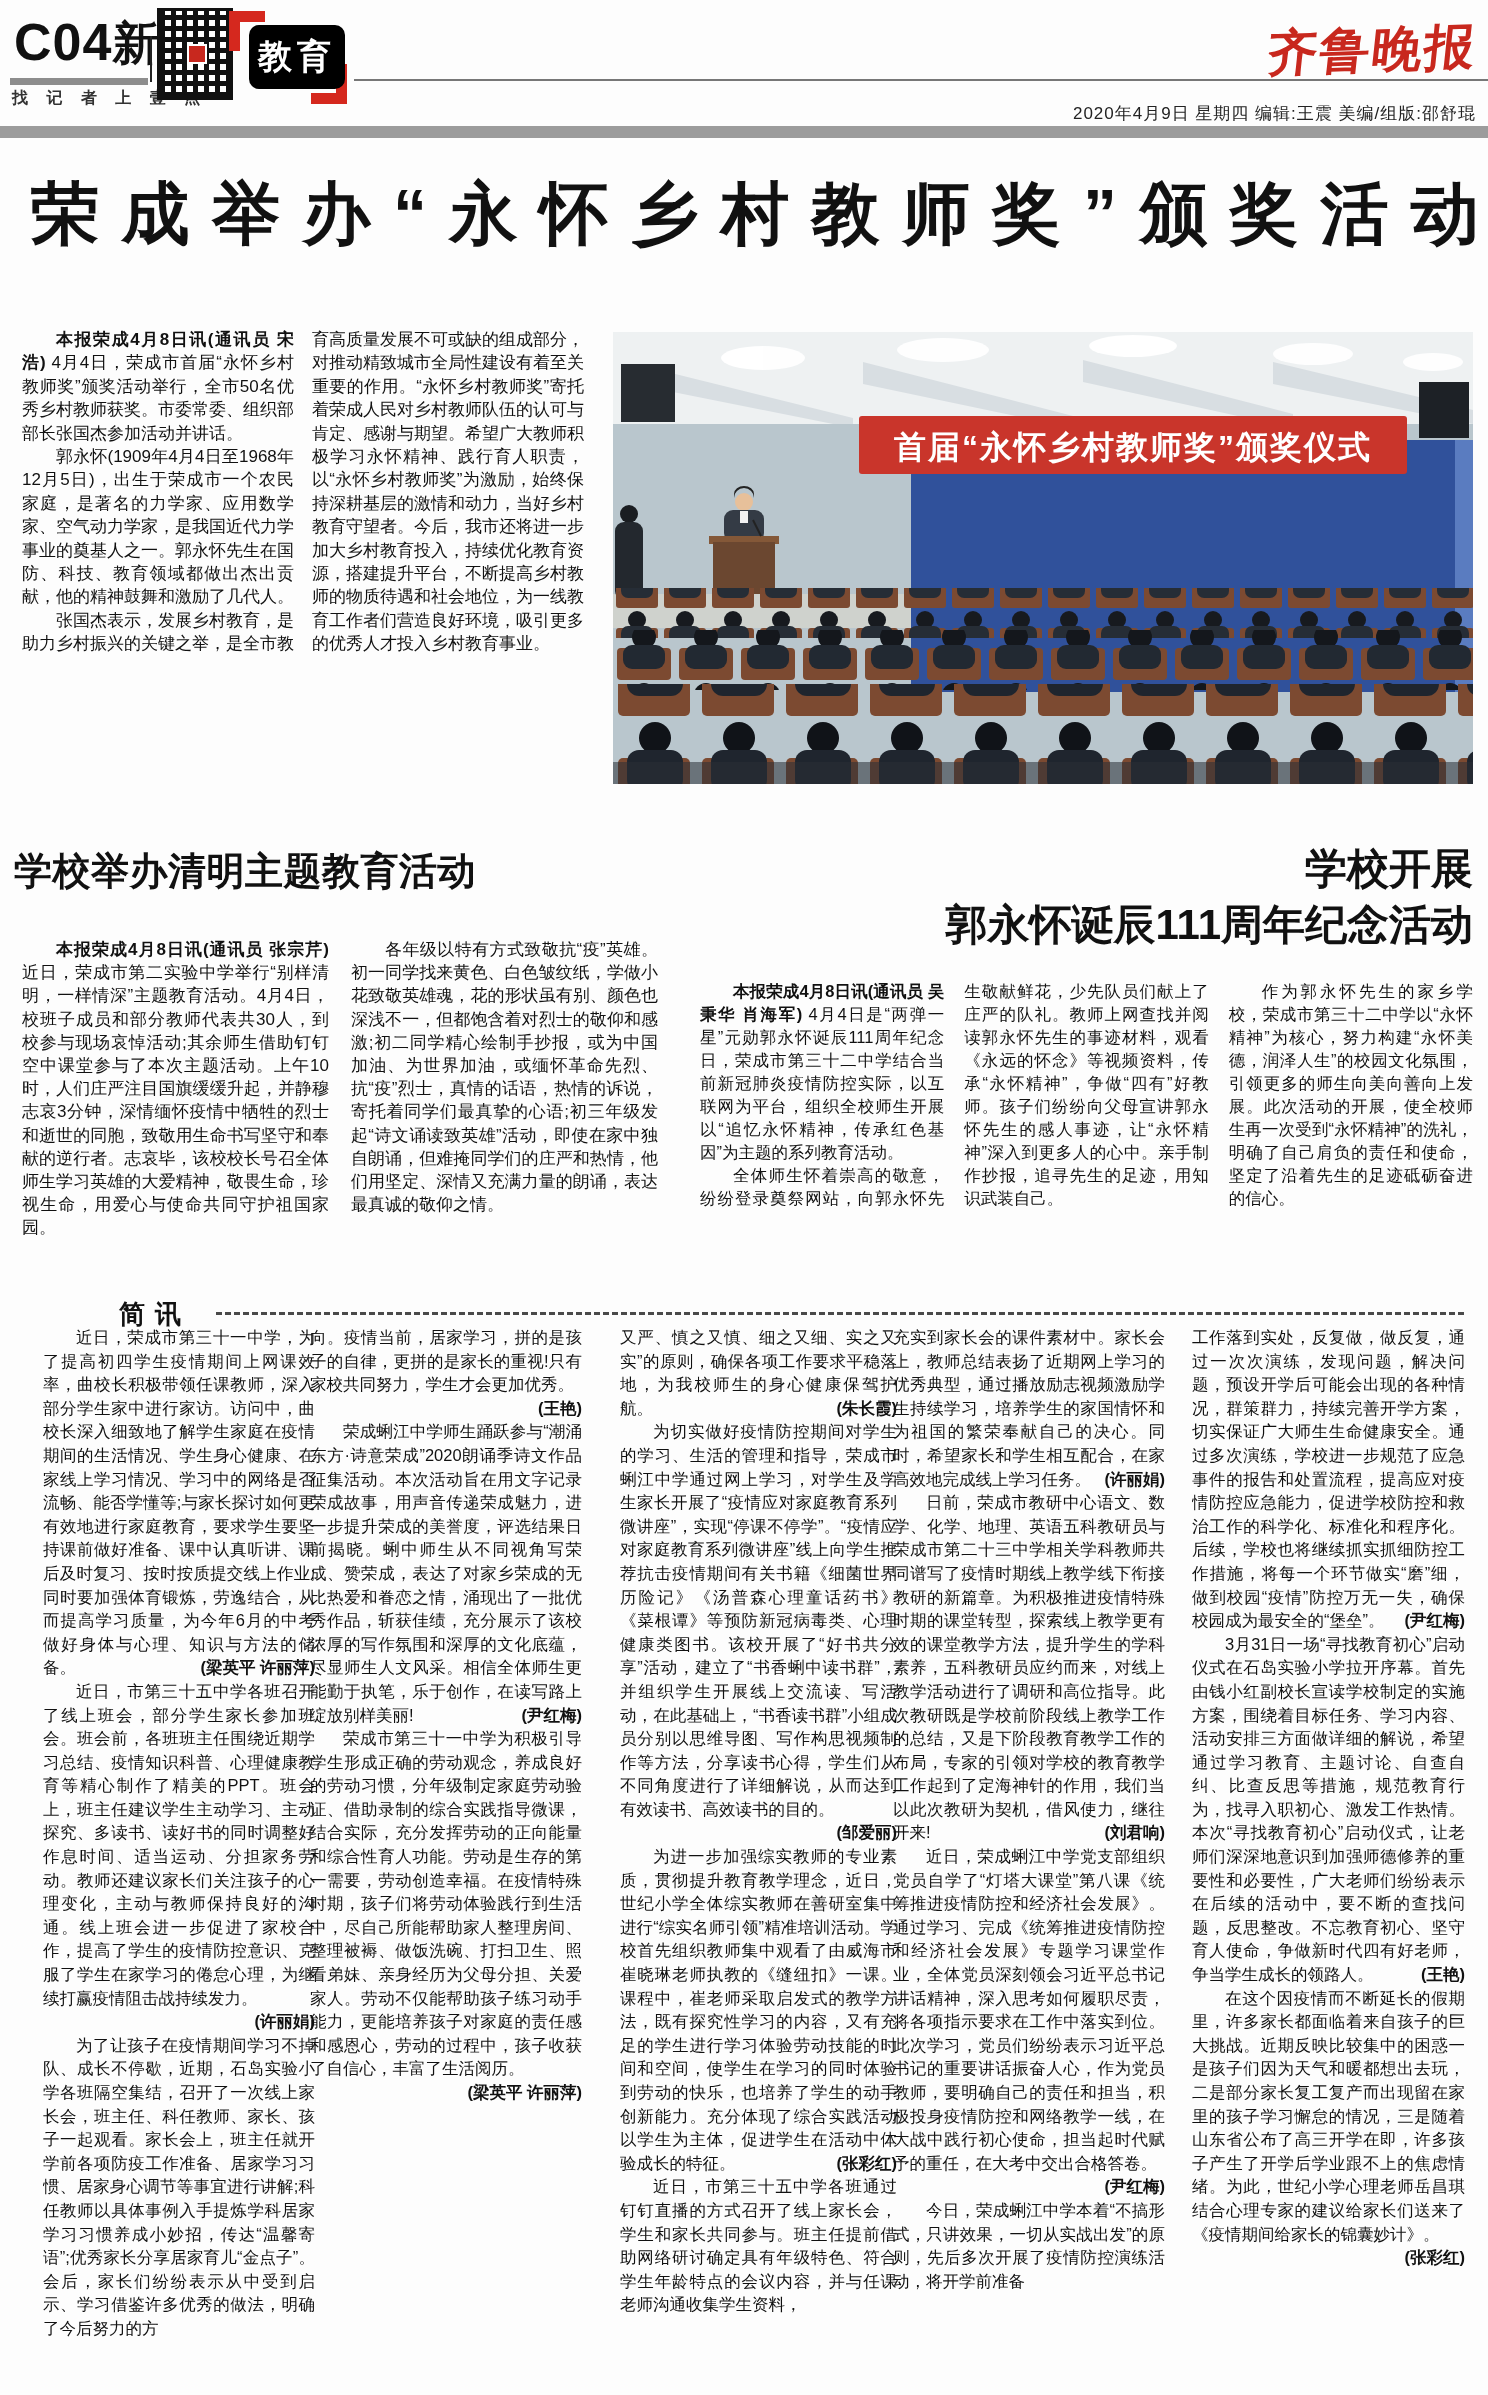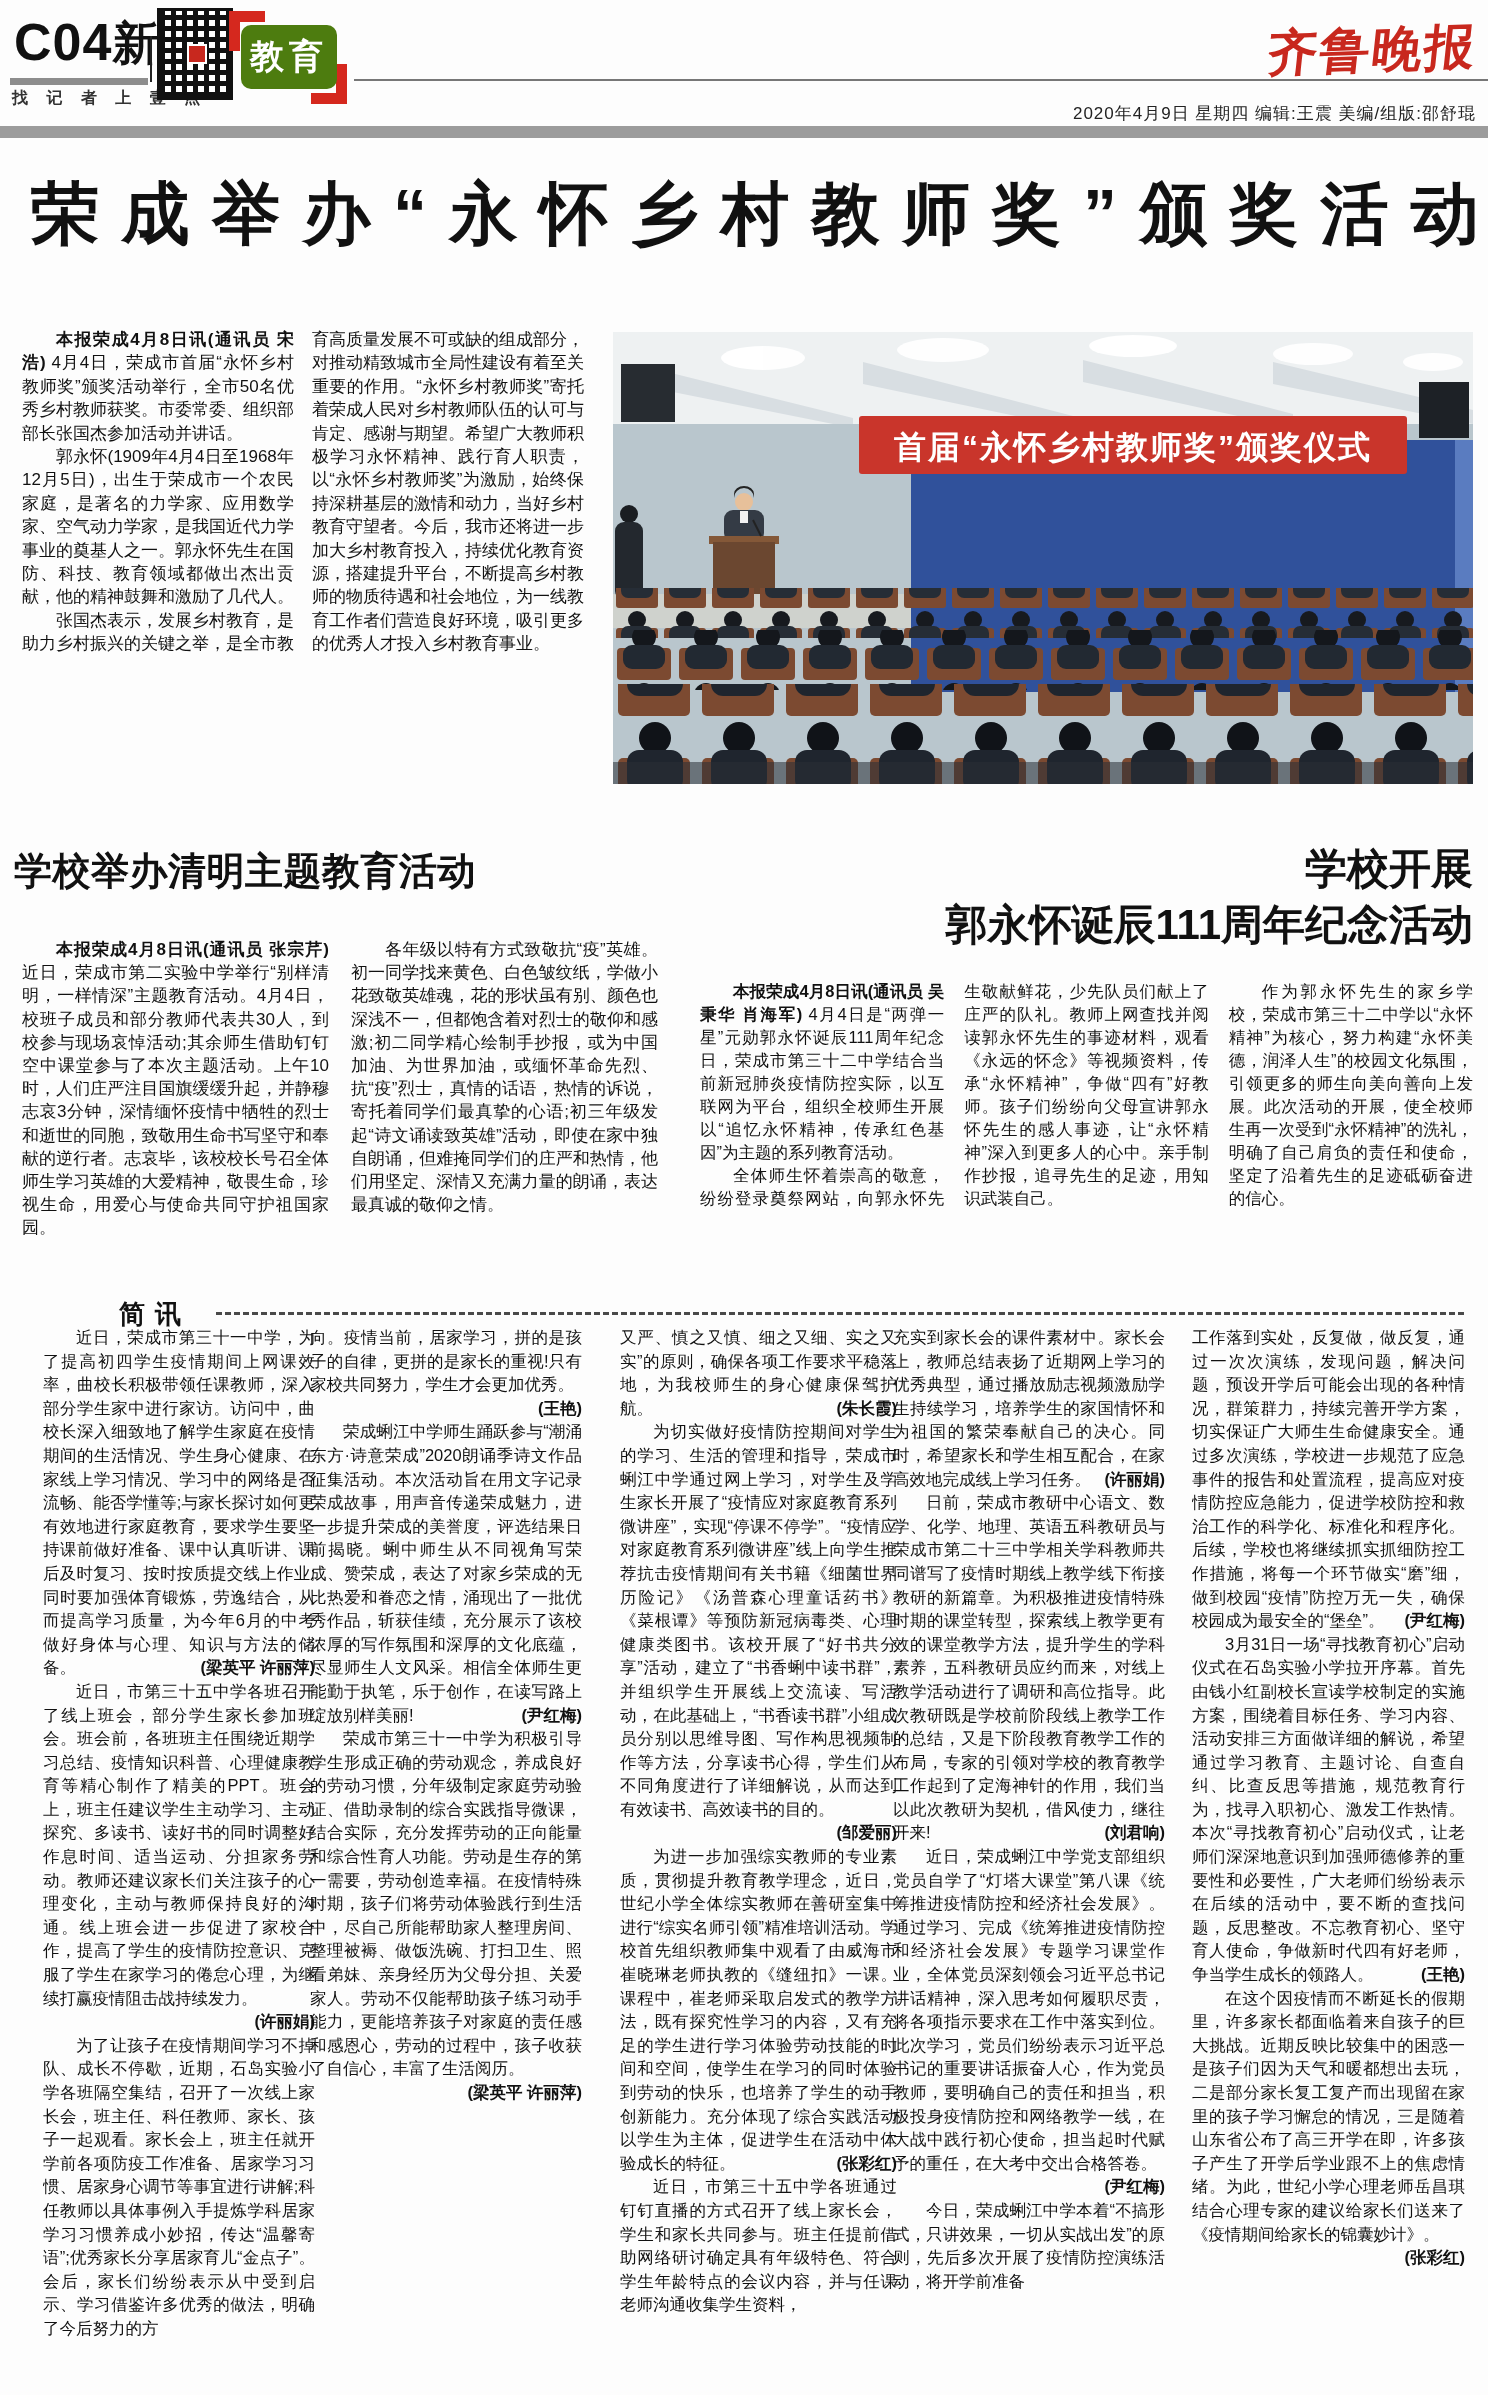--- a/index.html
+++ b/index.html
@@ -12,21 +12,21 @@
   .secname{font-size:46px;font-weight:900;line-height:58px;}
   .vline{position:absolute;left:150px;top:36px;width:2px;height:46px;background:#222;}
   .graybar{position:absolute;left:10px;top:78px;width:138px;height:7px;background:#8d8d8d;}
   .tagline{position:absolute;left:12px;top:88px;font-size:16px;letter-spacing:7px;color:#333;font-weight:600;white-space:nowrap;}
   .qr{position:absolute;left:157px;top:8px;width:76px;height:92px;border:3px solid #111;box-sizing:border-box;
       background-image:repeating-linear-gradient(0deg,#111 0 5px,transparent 5px 11px),
                        repeating-linear-gradient(90deg,#111 0 5px,#fff 5px 11px);}
   .qr::after{content:"";position:absolute;left:27px;top:33px;width:16px;height:16px;background:#c8281e;border:2px solid #fff;}
   .bracket-tl{position:absolute;left:229px;top:11px;width:36px;height:40px;border-left:11px solid #d5281e;border-top:11px solid #d5281e;box-sizing:border-box;}
   .bracket-br{position:absolute;left:311px;top:64px;width:36px;height:40px;border-right:11px solid #d5281e;border-bottom:11px solid #d5281e;box-sizing:border-box;}
-  .badge{position:absolute;left:241px;top:25px;width:96px;height:64px;background:#4d7c0f;border-radius:10px;
+  .badge{position:absolute;left:249px;top:25px;width:96px;height:64px;background:#000000;border-radius:10px;
          color:#fff;font-size:34px;font-weight:900;display:flex;align-items:center;justify-content:center;letter-spacing:5px;}
   .brand{position:absolute;right:12px;top:24px;font-size:50px;font-weight:900;color:#c8281e;
          transform:skewX(-8deg) rotate(-2deg);letter-spacing:2px;line-height:52px;}
   .hairline{position:absolute;left:354px;top:79px;width:1134px;height:2px;background:#777;}
   .dateline{position:absolute;right:12px;top:94px;font-size:17px;color:#222;letter-spacing:1px;margin-top:8px;}
 
   .grayband{position:absolute;left:0;top:126px;width:1488px;height:12px;background:#9c9c9c;}
 
   
   .main-headline{position:absolute;left:20px;top:146px;width:1448px;height:112px;line-height:112px;

